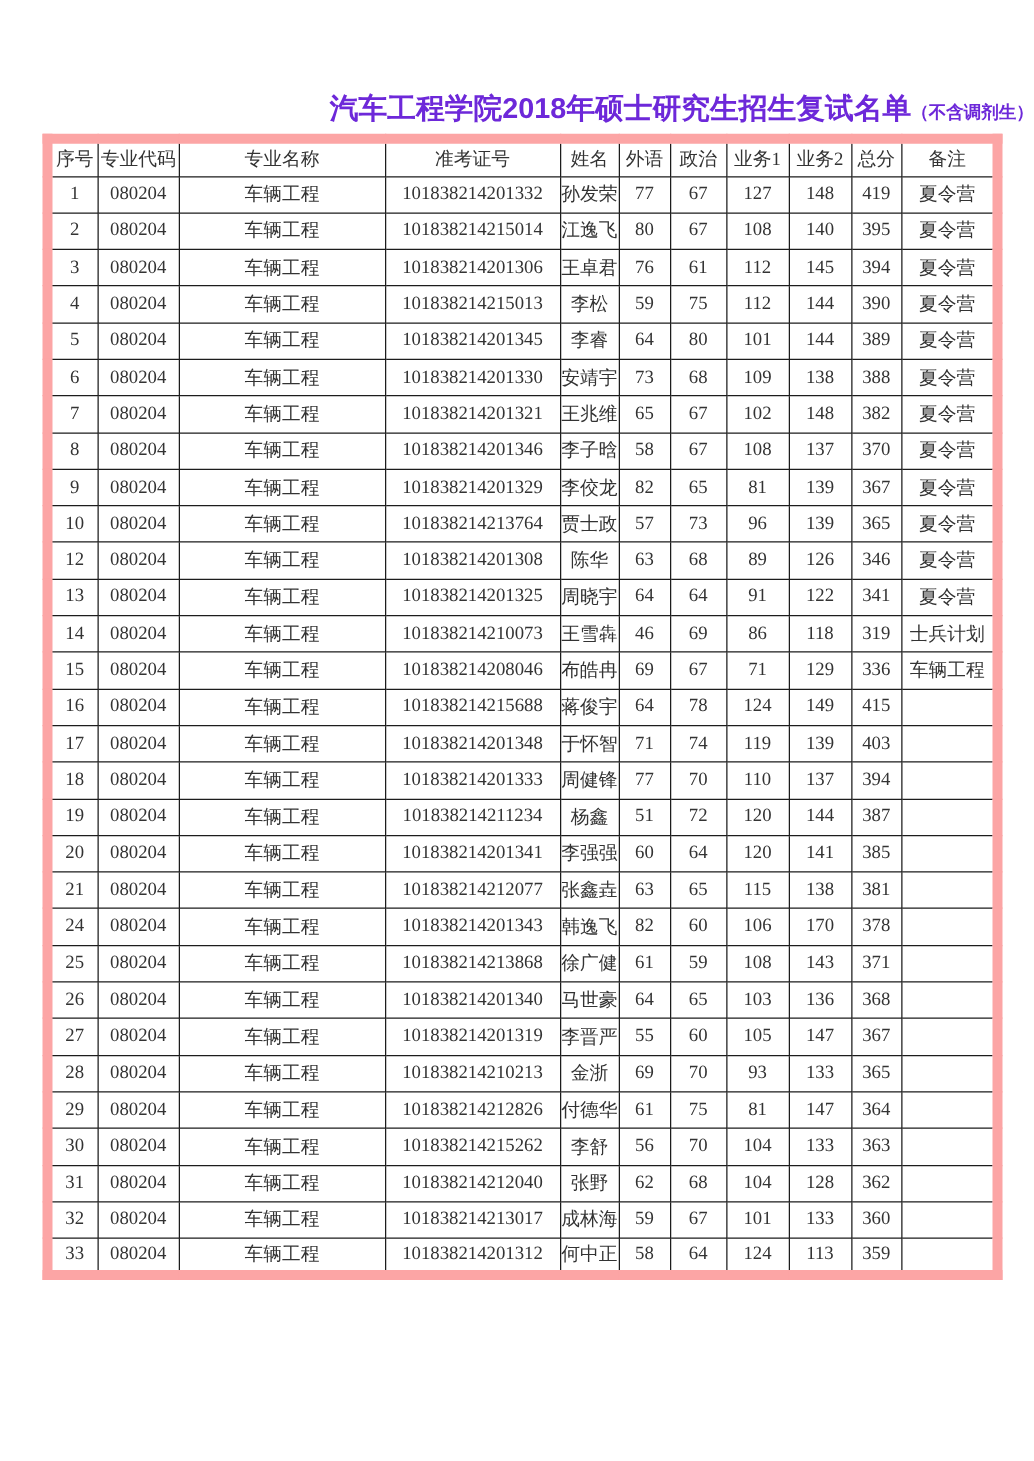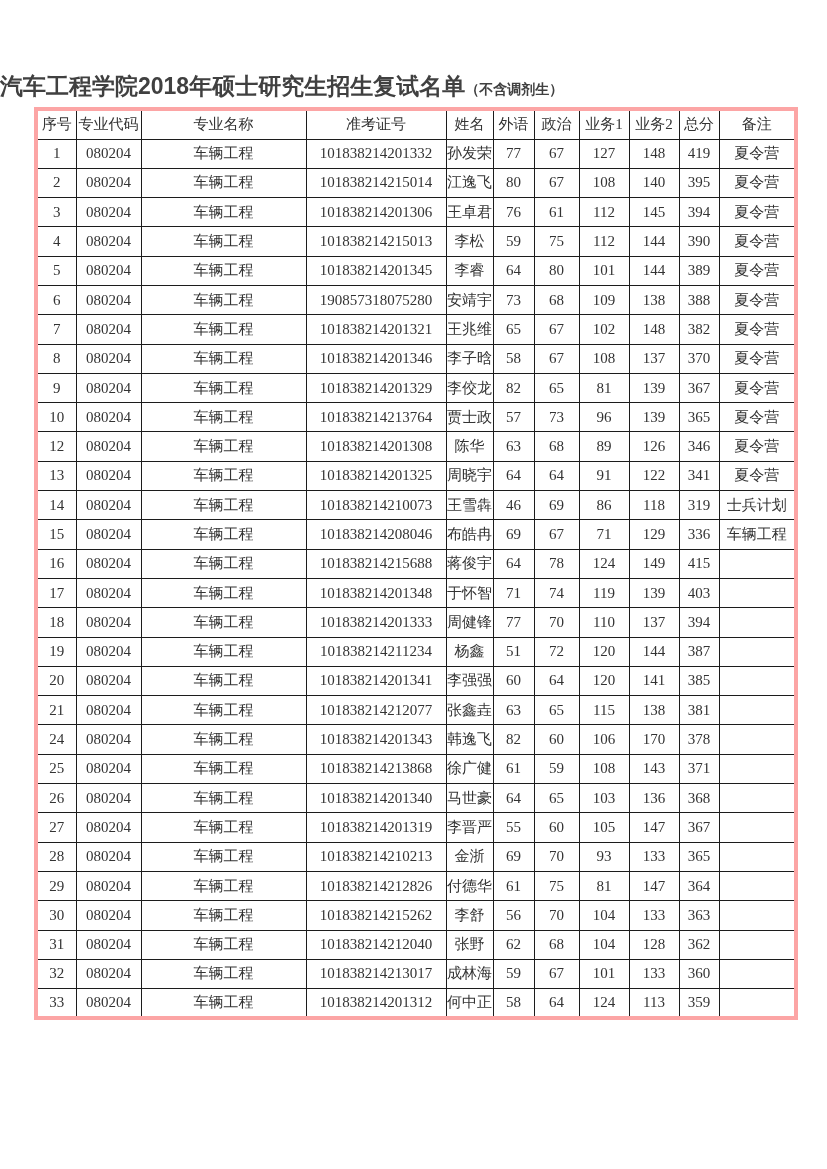--- a/index.html
+++ b/index.html
@@ -13,43 +13,43 @@
     height: 1169px;
     background: #ffffff;
     font-family: "Liberation Serif", "DejaVu Serif", serif;
     overflow: hidden;
   }
   .title-wrap {
     position: absolute;
     top: 71px;
     left: 0;
     width: 100%;
-    text-align: left;
+    text-align: right;
     white-space: nowrap;
-    color: #404040;
+    color: #6d28d9;
   }
   .title-main {
     font-family: "Liberation Sans", "DejaVu Sans", sans-serif;
     font-weight: 700;
     font-size: 23px;
     letter-spacing: 0px;
   }
   .title-suffix {
     font-family: "Liberation Sans", "DejaVu Sans", sans-serif;
     font-weight: 700;
     font-size: 14px;
   }
   table.roster {
     position: absolute;
     top: 107px;
     left: 34px;
     width: 760px;
     border-collapse: collapse;
     table-layout: fixed;
-    border: 4px solid #fca5a5;
+    border: 8px solid #fca5a5;
   }
   table.roster th,
   table.roster td {
     border: 1px solid #1c1c1c;
     text-align: center;
     vertical-align: middle;
     padding: 0;
     font-size: 15px;
     font-weight: 400;
     color: #333333;
@@ -169,21 +169,21 @@
           <td>80</td>
           <td>101</td>
           <td>144</td>
           <td>389</td>
           <td>夏令营</td>
         </tr>
         <tr>
           <td>6</td>
           <td>080204</td>
           <td>车辆工程</td>
-          <td>190857318075280</td>
+          <td>101838214201330</td>
           <td>安靖宇</td>
           <td>73</td>
           <td>68</td>
           <td>109</td>
           <td>138</td>
           <td>388</td>
           <td>夏令营</td>
         </tr>
         <tr>
           <td>7</td>

